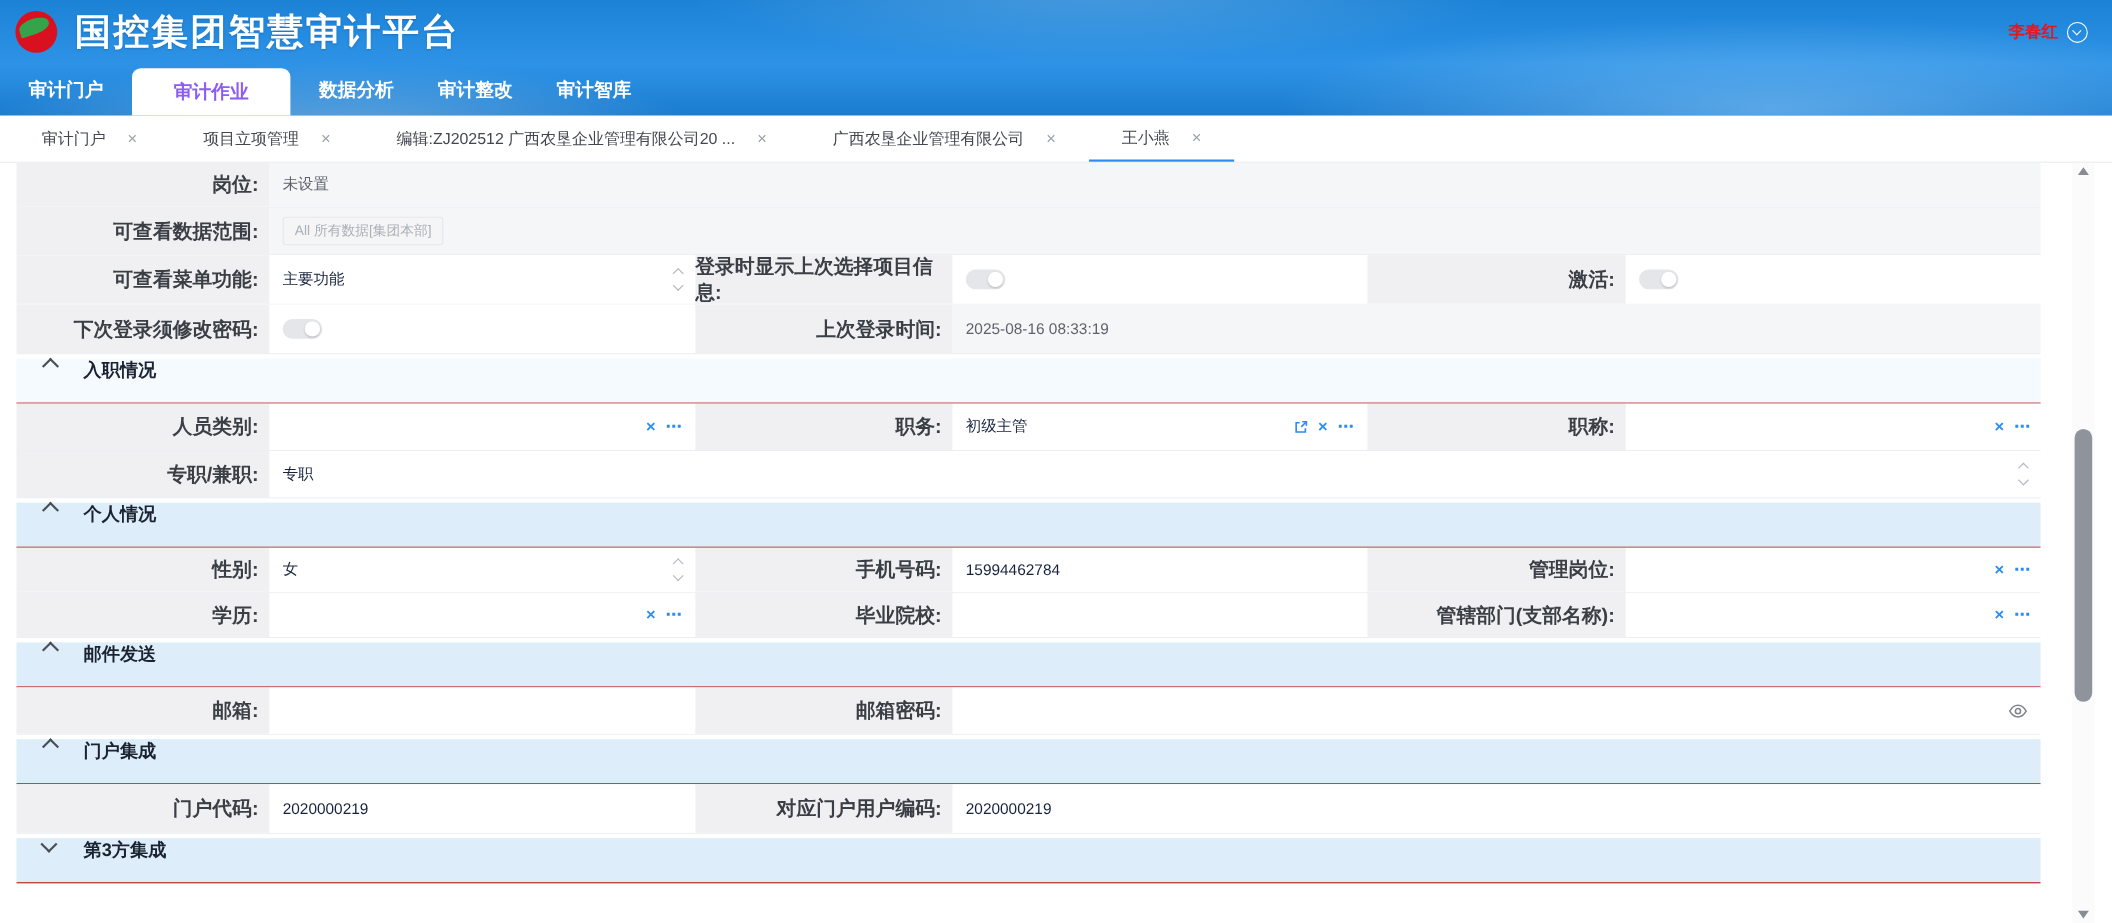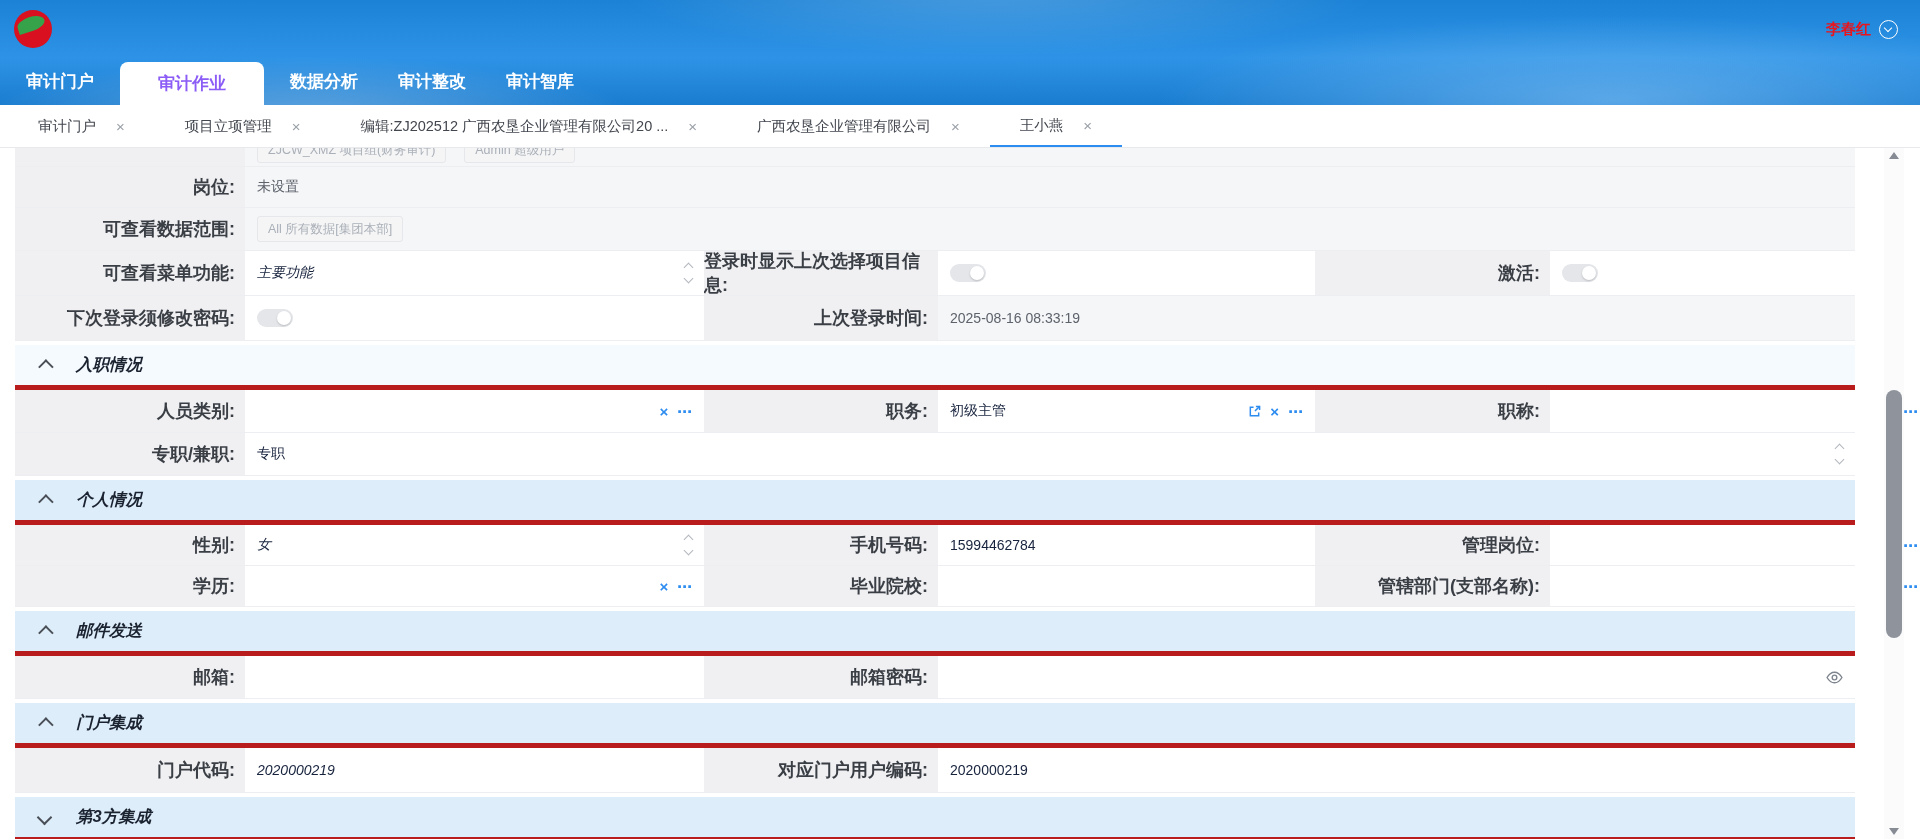--- a/index.html
+++ b/index.html
@@ -42,42 +42,42 @@
   .form{margin-left:15px;width:1840px;}
   .row{display:flex;align-items:stretch;border-bottom:1px solid #eceef1;background:#fff;}
   .h18{height:18px;overflow:hidden;}
   .h40{height:40px;} .h42{height:42px;} .h44{height:44px;}
   .lc{background:#f0f0f2;display:flex;align-items:center;justify-content:flex-end;
       padding-right:10px;font-weight:bold;color:#3a3e45;font-size:18px;flex:none;box-sizing:border-box;}
   .fc{display:flex;align-items:center;padding:0 12px;background:#fff;font-size:14px;color:#17233d;
       flex:none;box-sizing:border-box;position:relative;}
   .dis{background:#f5f6f8 !important;}
   .disval{color:#5d626b;}
-  .w-l1{width:230px;} .w-f1{width:459px;font-style:italic;} .w-l2{width:234px;} .w-f2{width:377px;}
+  .w-l1{width:230px;} .w-f1{width:387px;} .w-l2{width:234px;} .w-f2{width:377px;}
   .w-l3{width:235px;} .w-f3{width:380px;} .w-rest{flex:1 1 auto;}
 
   .chip{display:inline-flex;align-items:center;height:24px;padding:0 10px;margin-right:14px;
     background:#f5f5f6;border:1px solid #e5e7ea;border-radius:3px;color:#aab0b8;font-size:12.5px;white-space:nowrap;}
   .clipchips{margin-top:-14px;}
 
   .ficons{margin-left:auto;display:flex;align-items:center;gap:9px;}
   .blue-x{color:#2d8cf0;font-size:15px;font-weight:bold;line-height:1;cursor:pointer;}
   .blue-more{color:#2d8cf0;font-size:15px;font-weight:bold;line-height:1;cursor:pointer;}
 
   .stepper{margin-left:auto;display:flex;flex-direction:column;gap:4px;align-items:center;cursor:pointer;}
   .stepper i{display:block;width:6px;height:6px;border:solid #b3b7bf;border-width:1.8px 1.8px 0 0;}
   .stepper .up{transform:rotate(-45deg);}
   .stepper .dn{transform:rotate(135deg);}
 
   .toggle{width:36px;height:18px;border-radius:10px;background:#e4e6ea;position:relative;flex:none;cursor:pointer;}
   .toggle::after{content:"";position:absolute;right:2px;top:2px;width:14px;height:14px;border-radius:50%;
     background:#fff;box-shadow:0 1px 2px rgba(0,0,0,.18);}
 
-  .sec{display:flex;align-items:center;height:40px;margin-top:4px;background:#ddeefa;
-       border-bottom:5px solid #b91c1c;padding-left:24px;cursor:pointer;font-style:italic;}
+  .sec{display:flex;height:40px;margin-top:4px;background:#ddeefa;
+       border-bottom:1px solid #b91c1c;padding-left:24px;cursor:pointer;}
   .sec.light{background:#f4fafe;}
   .sec .chev{width:9px;height:9px;border:solid #4a4f57;border-width:2px 2px 0 0;flex:none;}
   .sec .chev.up{transform:rotate(-45deg) translateY(2px);}
   .sec .chev.down{transform:rotate(135deg);}
   .sec .st{margin-left:26px;font-size:16.5px;font-weight:bold;color:#1b2230;}
 
   .eye{cursor:pointer;display:flex;align-items:center;}
 
   
   .scrollcol{position:absolute;top:0;right:16px;width:20px;height:100%;background:#fbfbfc;}
@@ -87,20 +87,21 @@
   .tri.down{bottom:4px;border-top:7px solid #868b94;}
 </style>
 </head>
 <body>
 
 <div class="app">
 
   <div class="bluehead">
     <div class="topbar">
       <div class="logo"></div>
+      <div class="apptitle">国控集团智慧审计平台</div>
       <div class="userarea">
         <span class="username">李春红</span>
         <span class="uchev"></span>
       </div>
     </div>
     <div class="mainnav">
       <div class="navitem">
           <span>审计门户</span>
         </div>
       <div class="navitem active">
@@ -137,29 +138,20 @@
     </div>
     <div class="dtab active">
       <span class="dlabel">王小燕</span>
       <span class="x">×</span>
     </div>
   </div>
 
   <div class="content">
     <div class="form">
 
-      <div class="row h18">
-        <div class="lc w-l1"></div>
-        <div class="fc w-rest dis">
-          <span class="clipchips">
-            <span class="chip">ZJCW_XMZ 项目组(财务审计)</span>
-            <span class="chip">Admin 超级用户</span>
-          </span>
-        </div>
-      </div>
 
       <div class="row h40">
         <div class="lc w-l1">岗位:</div>
         <div class="fc w-rest dis">
           <span class="disval">未设置</span>
         </div>
       </div>
 
       <div class="row h42">
         <div class="lc w-l1">可查看数据范围:</div>

